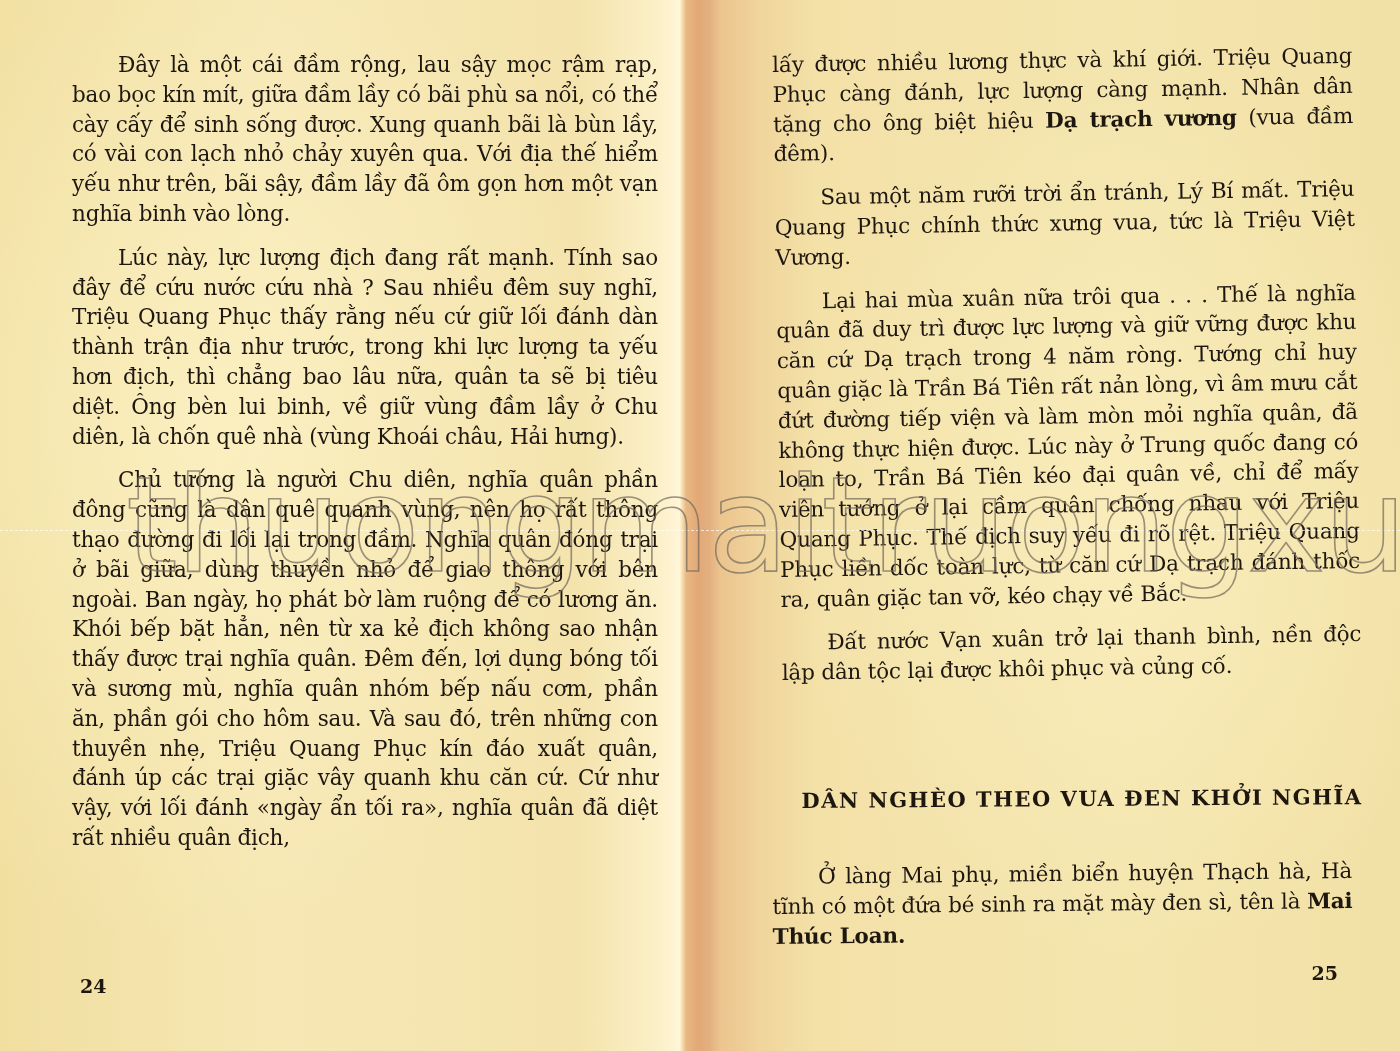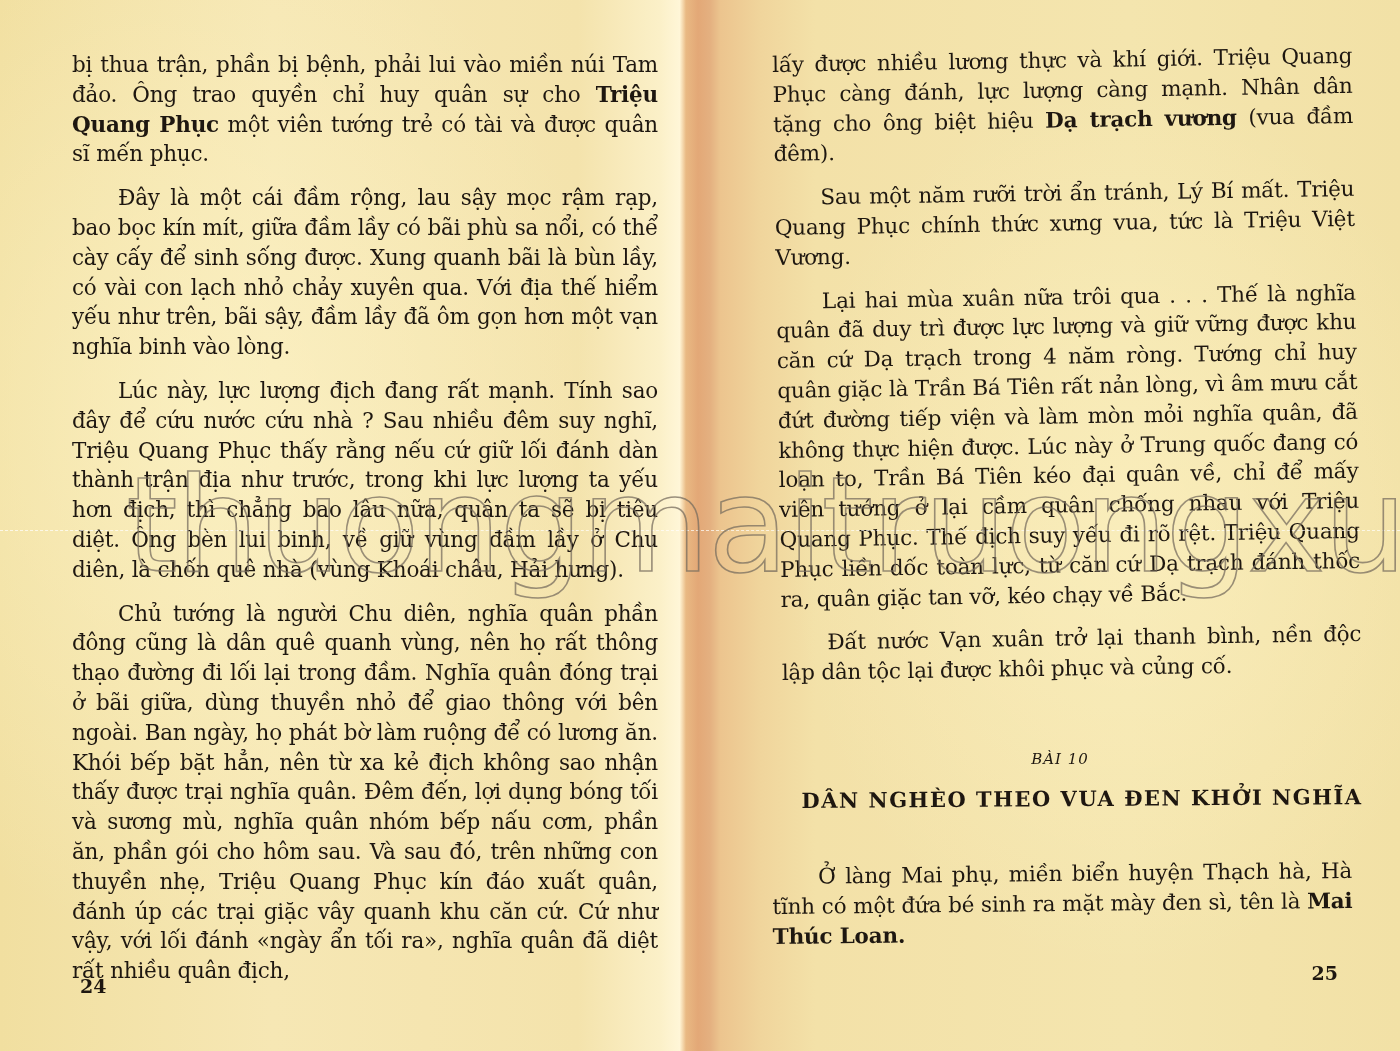--- a/index.html
+++ b/index.html
@@ -72,23 +72,20 @@
     border-top: 1px dashed rgba(255,255,255,0.7);
   }
 </style>
 </head>
 <body>
 
 <div class="spread">
 
   <div class="page page-left">
     <div class="text-block left-text">
-      <p class="para cont">
-        <span>bị thua trận, phần bị bệnh, phải lui vào miền núi Tam đảo. Ông trao quyền chỉ huy quân sự cho </span><b>Triệu Quang Phục</b><span> một viên tướng trẻ có tài và được quân sĩ mến phục.</span>
-      </p>
       <p class="para">
         <span>Đây là một cái đầm rộng, lau sậy mọc rậm rạp, bao bọc kín mít, giữa đầm lầy có bãi phù sa nổi, có thể cày cấy để sinh sống được. Xung quanh bãi là bùn lầy, có vài con lạch nhỏ chảy xuyên qua. Với địa thế hiểm yếu như trên, bãi sậy, đầm lầy đã ôm gọn hơn một vạn nghĩa binh vào lòng.</span>
       </p>
       <p class="para">
         <span>Lúc này, lực lượng địch đang rất mạnh. Tính sao đây để cứu nước cứu nhà ? Sau nhiều đêm suy nghĩ, Triệu Quang Phục thấy rằng nếu cứ giữ lối đánh dàn thành trận địa như trước, trong khi lực lượng ta yếu hơn địch, thì chẳng bao lâu nữa, quân ta sẽ bị tiêu diệt. Ông bèn lui binh, về giữ vùng đầm lầy ở Chu diên, là chốn quê nhà (vùng Khoái châu, Hải hưng).</span>
       </p>
       <p class="para">
         <span>Chủ tướng là người Chu diên, nghĩa quân phần đông cũng là dân quê quanh vùng, nên họ rất thông thạo đường đi lối lại trong đầm. Nghĩa quân đóng trại ở bãi giữa, dùng thuyền nhỏ để giao thông với bên ngoài. Ban ngày, họ phát bờ làm ruộng để có lương ăn. Khói bếp bặt hẳn, nên từ xa kẻ địch không sao nhận thấy được trại nghĩa quân. Đêm đến, lợi dụng bóng tối và sương mù, nghĩa quân nhóm bếp nấu cơm, phần ăn, phần gói cho hôm sau. Và sau đó, trên những con thuyền nhẹ, Triệu Quang Phục kín đáo xuất quân, đánh úp các trại giặc vây quanh khu căn cứ. Cứ như vậy, với lối đánh «ngày ẩn tối ra», nghĩa quân đã diệt rất nhiều quân địch,</span>
       </p>
     </div>
@@ -106,21 +103,20 @@
         <span>Sau một năm rưỡi trời ẩn tránh, Lý Bí mất. Triệu Quang Phục chính thức xưng vua, tức là Triệu Việt Vương.</span>
       </p>
       <p class="para">
         <span>Lại hai mùa xuân nữa trôi qua . . . Thế là nghĩa quân đã duy trì được lực lượng và giữ vững được khu căn cứ Dạ trạch trong 4 năm ròng. Tướng chỉ huy quân giặc là Trần Bá Tiên rất nản lòng, vì âm mưu cắt đứt đường tiếp viện và làm mòn mỏi nghĩa quân, đã không thực hiện được. Lúc này ở Trung quốc đang có loạn to, Trần Bá Tiên kéo đại quân về, chỉ để mấy viên tướng ở lại cầm quân chống nhau với Triệu Quang Phục. Thế địch suy yếu đi rõ rệt. Triệu Quang Phục liền dốc toàn lực, từ căn cứ Dạ trạch đánh thốc ra, quân giặc tan vỡ, kéo chạy về Bắc.</span>
       </p>
       <p class="para">
         <span>Đất nước Vạn xuân trở lại thanh bình, nền độc lập dân tộc lại được khôi phục và củng cố.</span>
       </p>
     </div>
 
-    <div class="lesson-label">BÀI 10</div>
     <div class="lesson-title">DÂN NGHÈO THEO VUA ĐEN KHỞI NGHĨA</div>
 
     <div class="text-block right-intro">
       <p class="para">
         <span>Ở làng Mai phụ, miền biển huyện Thạch hà, Hà tĩnh có một đứa bé sinh ra mặt mày đen sì, tên là </span><b>Mai Thúc Loan.</b>
       </p>
     </div>
 
     <div class="page-number pn-right">25</div>
   </div>

